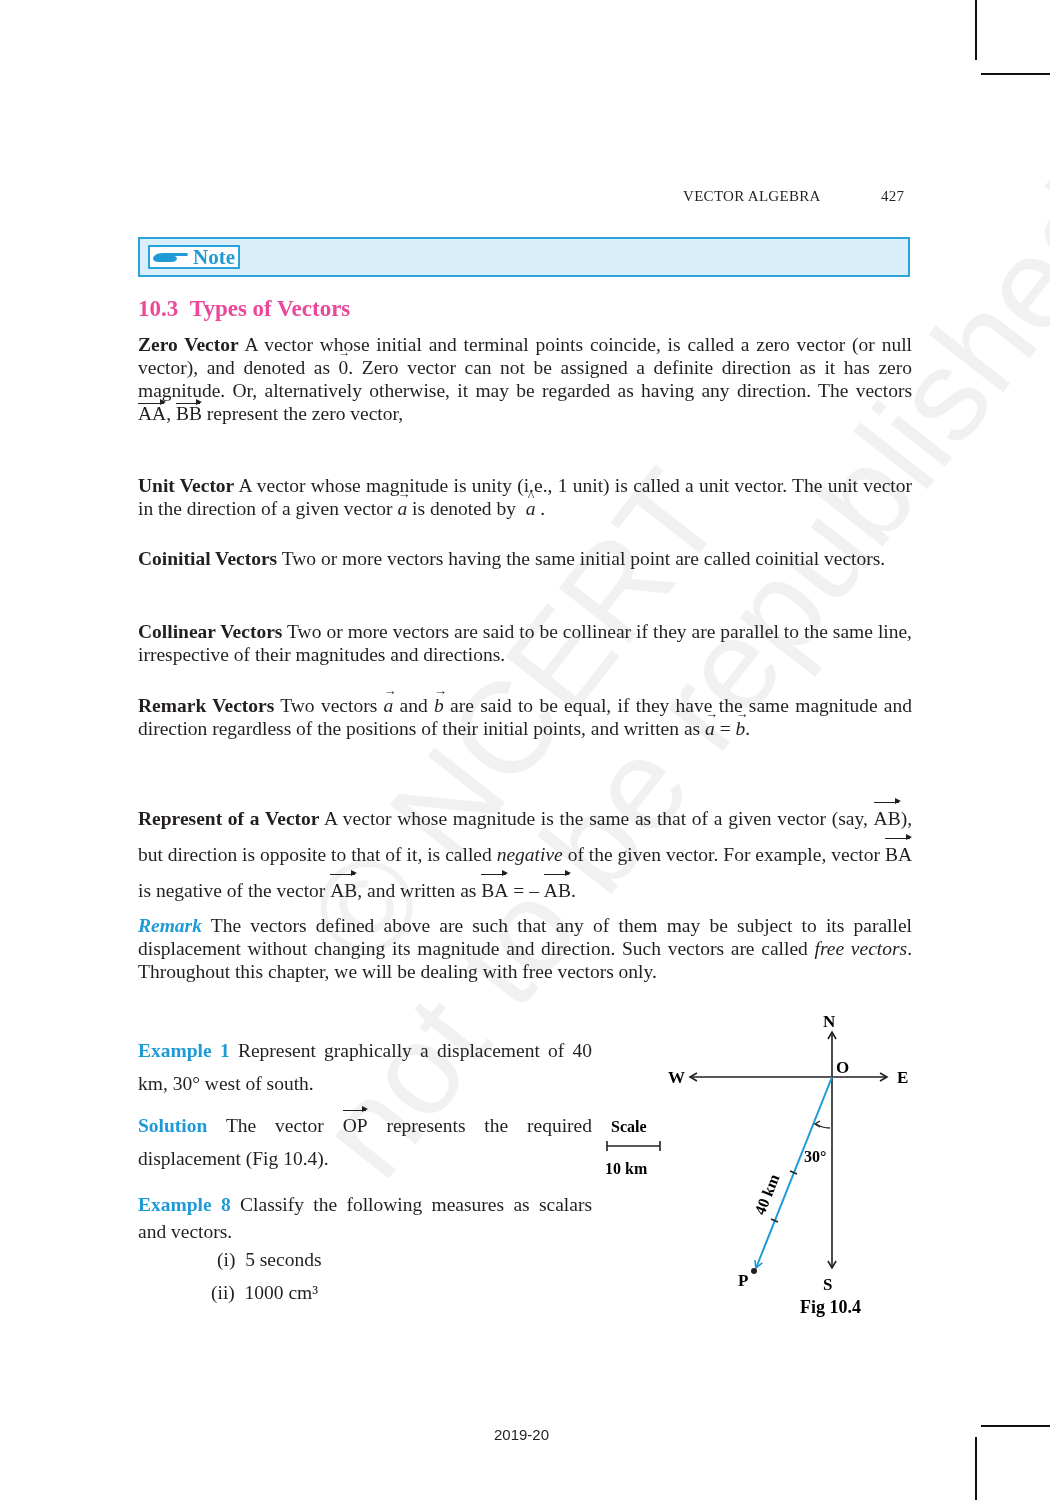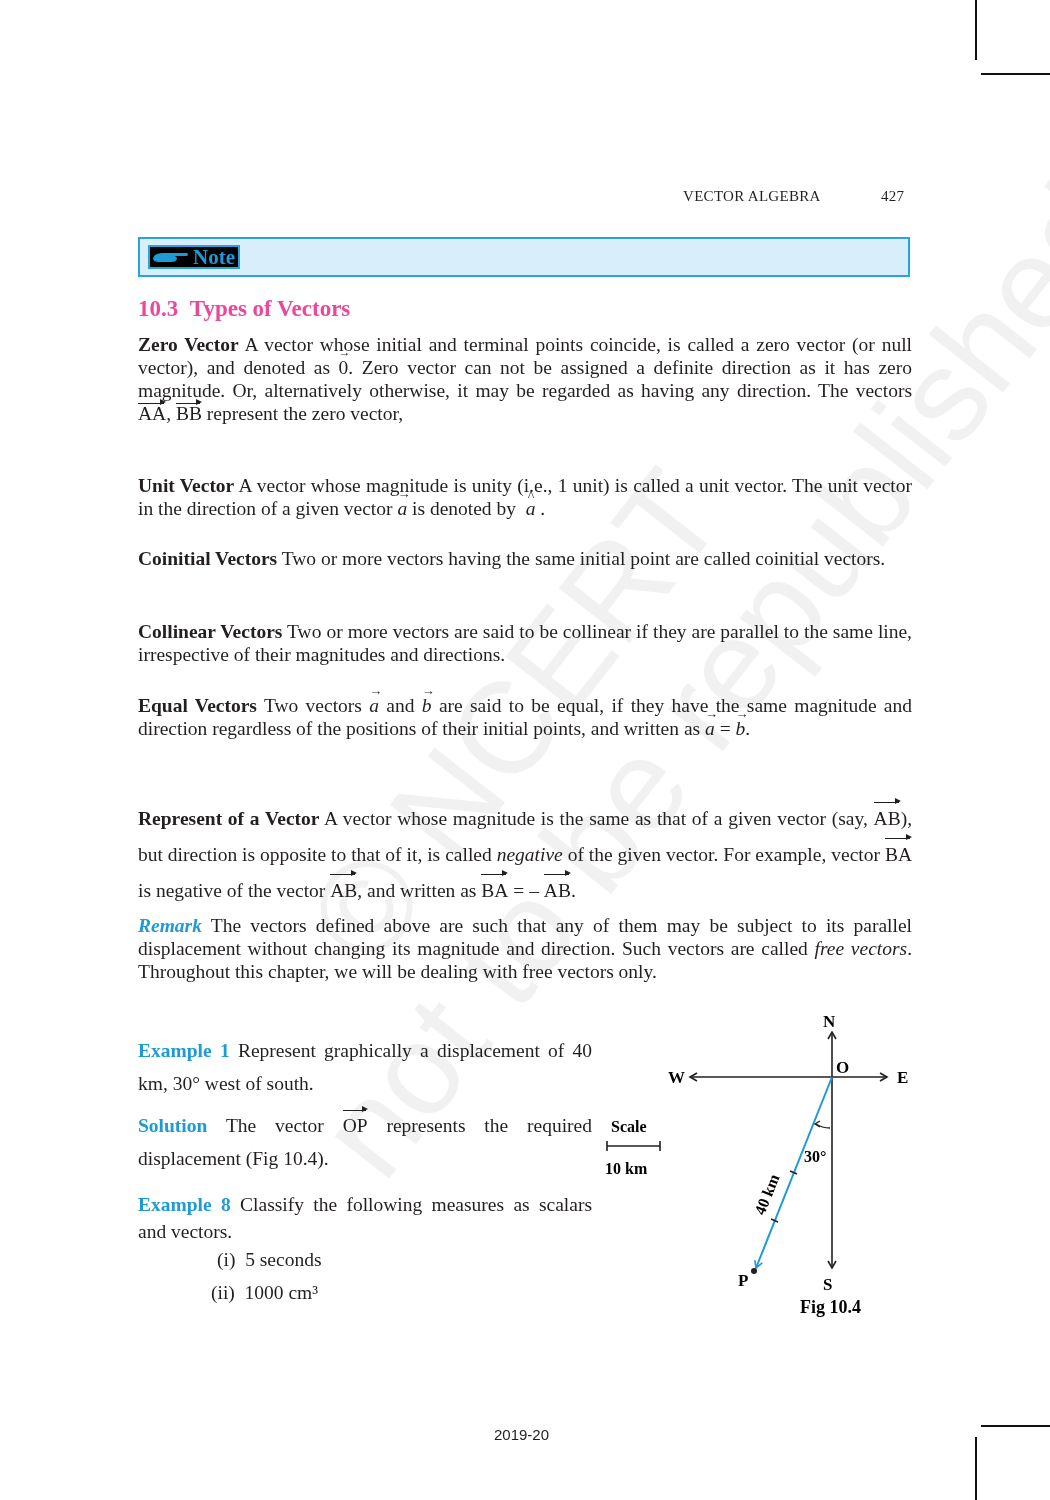--- a/index.html
+++ b/index.html
@@ -4,21 +4,21 @@
 <style>
   html, body { margin:0; padding:0; background:#ffffff; }
   body { width:1050px; height:1500px; position:relative; overflow:hidden;
          font-family:"Liberation Serif", "DejaVu Serif", serif; color:#231f20; }
   .crop { position:absolute; background:#111; }
   .header { position:absolute; top:188px; left:683px; font-size:15px; letter-spacing:0.3px; }
   .header .pg { position:absolute; left:198px; top:0; }
   .note-box { position:absolute; left:138px; top:237px; width:772px; height:40px;
               background:#d9eefb; border:2px solid #2aa3dc; box-sizing:border-box; }
   .note-tag { position:absolute; left:8px; top:6px; height:24px; width:92px;
-              border:2px solid #2aa3dc; box-sizing:border-box; background:#000000;
+              border:2px solid #2aa3dc; box-sizing:border-box; background:#ffffff;
               display:flex; align-items:center; padding-left:3px; }
   .note-tag .lbl { color:#1e9ad6; font-size:21px; font-weight:bold; margin-left:4px; line-height:20px; }
   .note-text { position:absolute; left:118px; top:6px; font-size:21px; white-space:nowrap; line-height:24px; }
   .sec-title { position:absolute; left:138px; top:296px; color:#ec4899; font-weight:bold; font-size:23px; }
   .para { position:absolute; left:138px; width:774px; font-size:19.5px; line-height:23px; text-align:justify; }
   .para b { font-weight:bold; }
   .blue { color:#1e9ad6; font-weight:bold; }
   .ov { position:relative; display:inline-block; }
   .ov::before { content:""; position:absolute; left:0; right:2px; top:1px; border-top:1.3px solid #231f20; }
   .ov::after { content:""; position:absolute; right:0; top:-3px; width:0; height:0;
@@ -79,21 +79,21 @@
 
 <div class="para" style="top:547px;">
   <b>Coinitial Vectors</b> Two or more vectors having the same initial point are called coinitial vectors.
 </div>
 
 <div class="para" style="top:620px;">
   <b>Collinear Vectors</b> Two or more vectors are said to be collinear if they are parallel to the same line, irrespective of their magnitudes and directions.
 </div>
 
 <div class="para" style="top:694px;">
-  <b>Equal Vectors</b> Two vectors <span class="vec">a</span> and <span class="vec">b</span> are said to be equal, if they have the same magnitude and direction regardless of the positions of their initial points, and written as <span class="vec">a</span> = <span class="vec">b</span>.
+  <b>Remark Vectors</b> Two vectors <span class="vec">a</span> and <span class="vec">b</span> are said to be equal, if they have the same magnitude and direction regardless of the positions of their initial points, and written as <span class="vec">a</span> = <span class="vec">b</span>.
 </div>
 
 <div class="para" style="top:801px;line-height:36px;">
   <b>Represent of a Vector</b> A vector whose magnitude is the same as that of a given vector (say, <span class="ov">AB</span>), but direction is opposite to that of it, is called <i>negative</i> of the given vector. For example, vector <span class="ov">BA</span> is negative of the vector <span class="ov">AB</span>, and written as <span class="ov">BA</span> = – <span class="ov">AB</span>.
 </div>
 
 <div class="para" style="top:914px;">
   <i class="blue">Remark</i> The vectors defined above are such that any of them may be subject to its parallel displacement without changing its magnitude and direction. Such vectors are called <i>free vectors</i>. Throughout this chapter, we will be dealing with free vectors only.
 </div>
 

